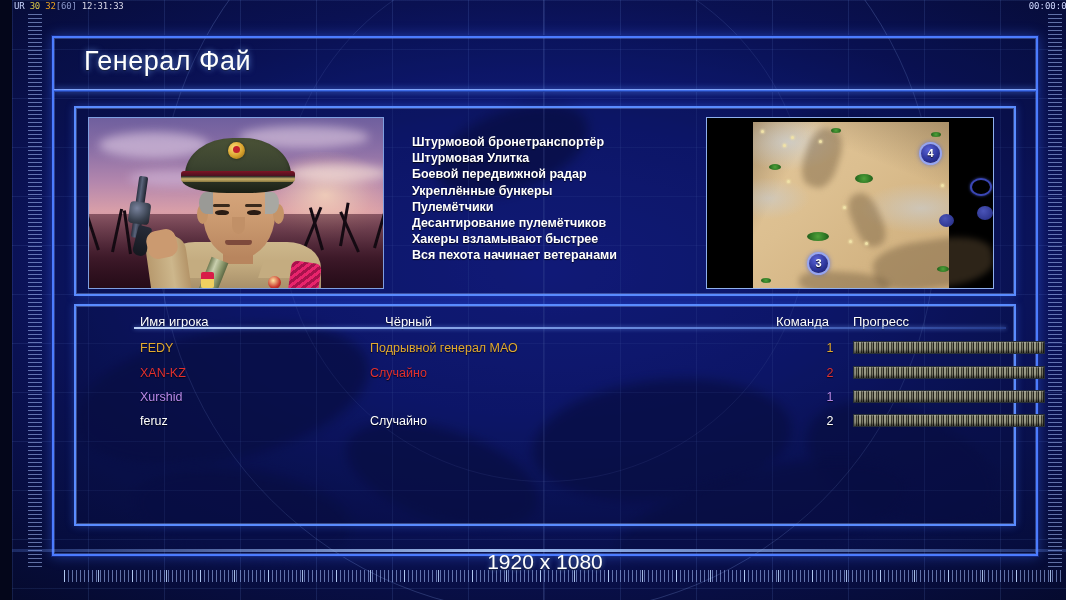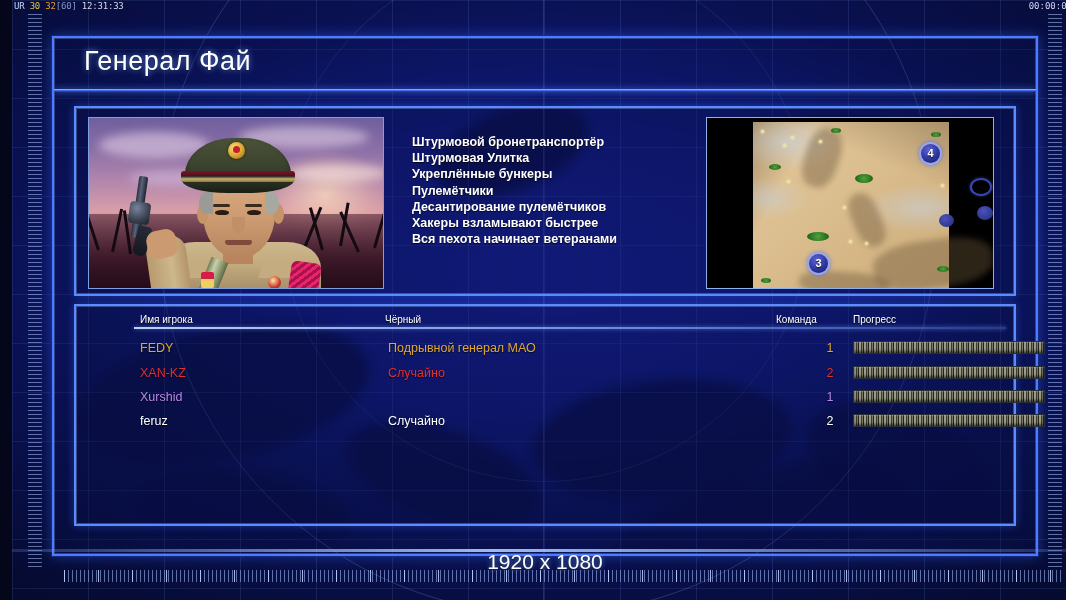--- a/index.html
+++ b/index.html
@@ -418,42 +418,42 @@
     line-height: 19px;
     text-align: center;
     text-shadow: 0 1px 1px rgba(0,0,0,0.8);
   }
 
   
   .table { position: absolute; left: 0; top: 0; width: 938px; }
   .thead { position: absolute; left: 0; top: 8px; width: 938px; height: 19px; }
   .th {
     position: absolute;
-    font-size: 10px;
+    font-size: 13px;
     color: #ffffff;
     white-space: nowrap;
     text-shadow: 0 1px 1px rgba(0,0,0,0.7);
   }
   .th-name { left: 64px; } .th-army { left: 309px; }
   .th-team { left: 700px; } .th-prog { left: 777px; }
   .thead-rule {
     position: absolute; left: 58px; top: 21px;
     width: 872px; height: 2px;
     background: linear-gradient(to right, rgba(200,220,255,0.95) 0%, rgba(120,160,245,0.8) 60%, rgba(70,110,210,0.45) 100%);
     box-shadow: 0 0 4px rgba(120,165,255,0.6);
   }
   .row { position: absolute; left: 0; width: 938px; height: 24px; }
   .cell {
     position: absolute;
     font-size: 12.5px;
     line-height: 24px;
     white-space: nowrap;
     text-shadow: 0 1px 1px rgba(0,0,0,0.7);
   }
-  .c-name { left: 64px; } .c-army { left: 312px; }
+  .c-name { left: 64px; } .c-army { left: 294px; }
   .c-team { left: 745px; width: 18px; text-align: center; }
   .progress {
     position: absolute; left: 777px; top: 5px;
     width: 192px; height: 13px;
     background: #0b0f12;
     border: 1px solid rgba(120,140,170,0.25);
   }
   .progress-fill {
     position: absolute; left: 0; top: 0; height: 11px;
     background-image: repeating-linear-gradient(
@@ -570,20 +570,21 @@
           <div class="cap"></div>
           <div class="visor"></div>
           <div class="cap-band"></div>
           <div class="cap-emblem"></div>
         </div>
       </div>
 
       <div class="abilities">
         <div class="ability">Штурмовой бронетранспортёр</div>
         <div class="ability">Штурмовая Улитка</div>
+        <div class="ability">Боевой передвижной радар</div>
         <div class="ability">Укреплённые бункеры</div>
         <div class="ability">Пулемётчики</div>
         <div class="ability">Десантирование пулемётчиков</div>
         <div class="ability">Хакеры взламывают быстрее</div>
         <div class="ability">Вся пехота начинает ветеранами</div>
       </div>
 
       <div class="minimap-wrap">
         <div class="minimap-terrain">
           <div class="mm-shade mms1"></div>

